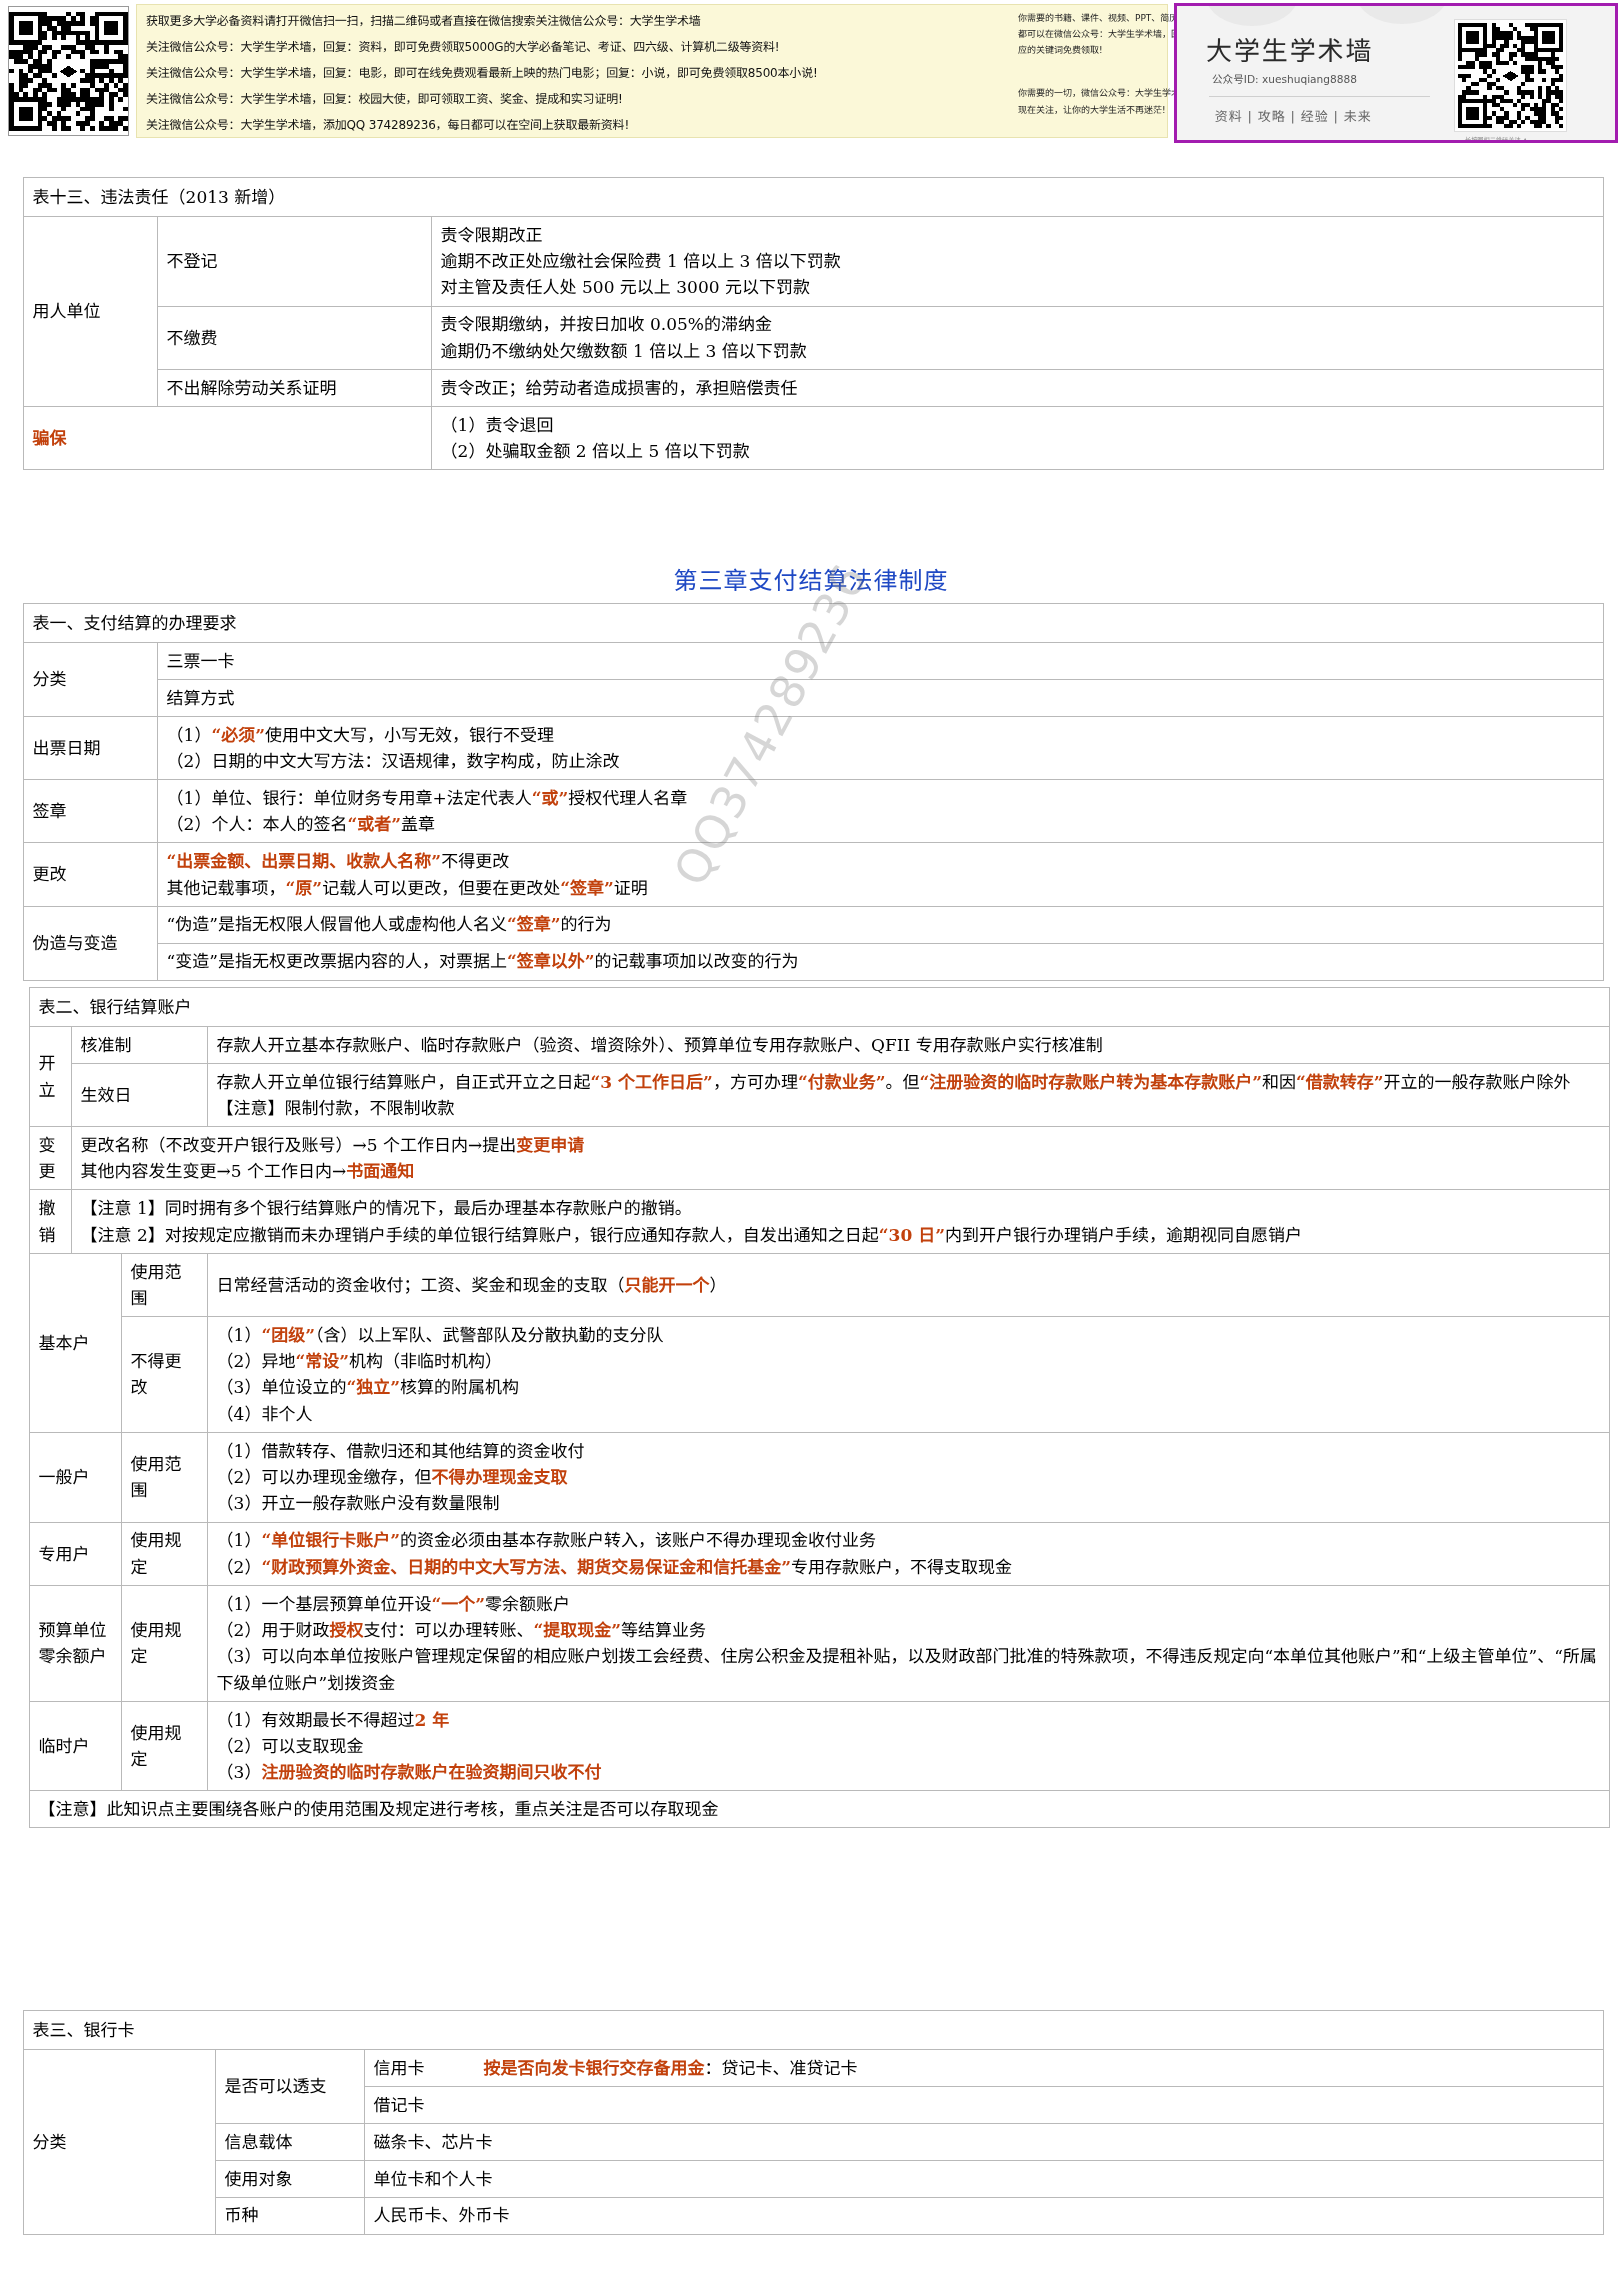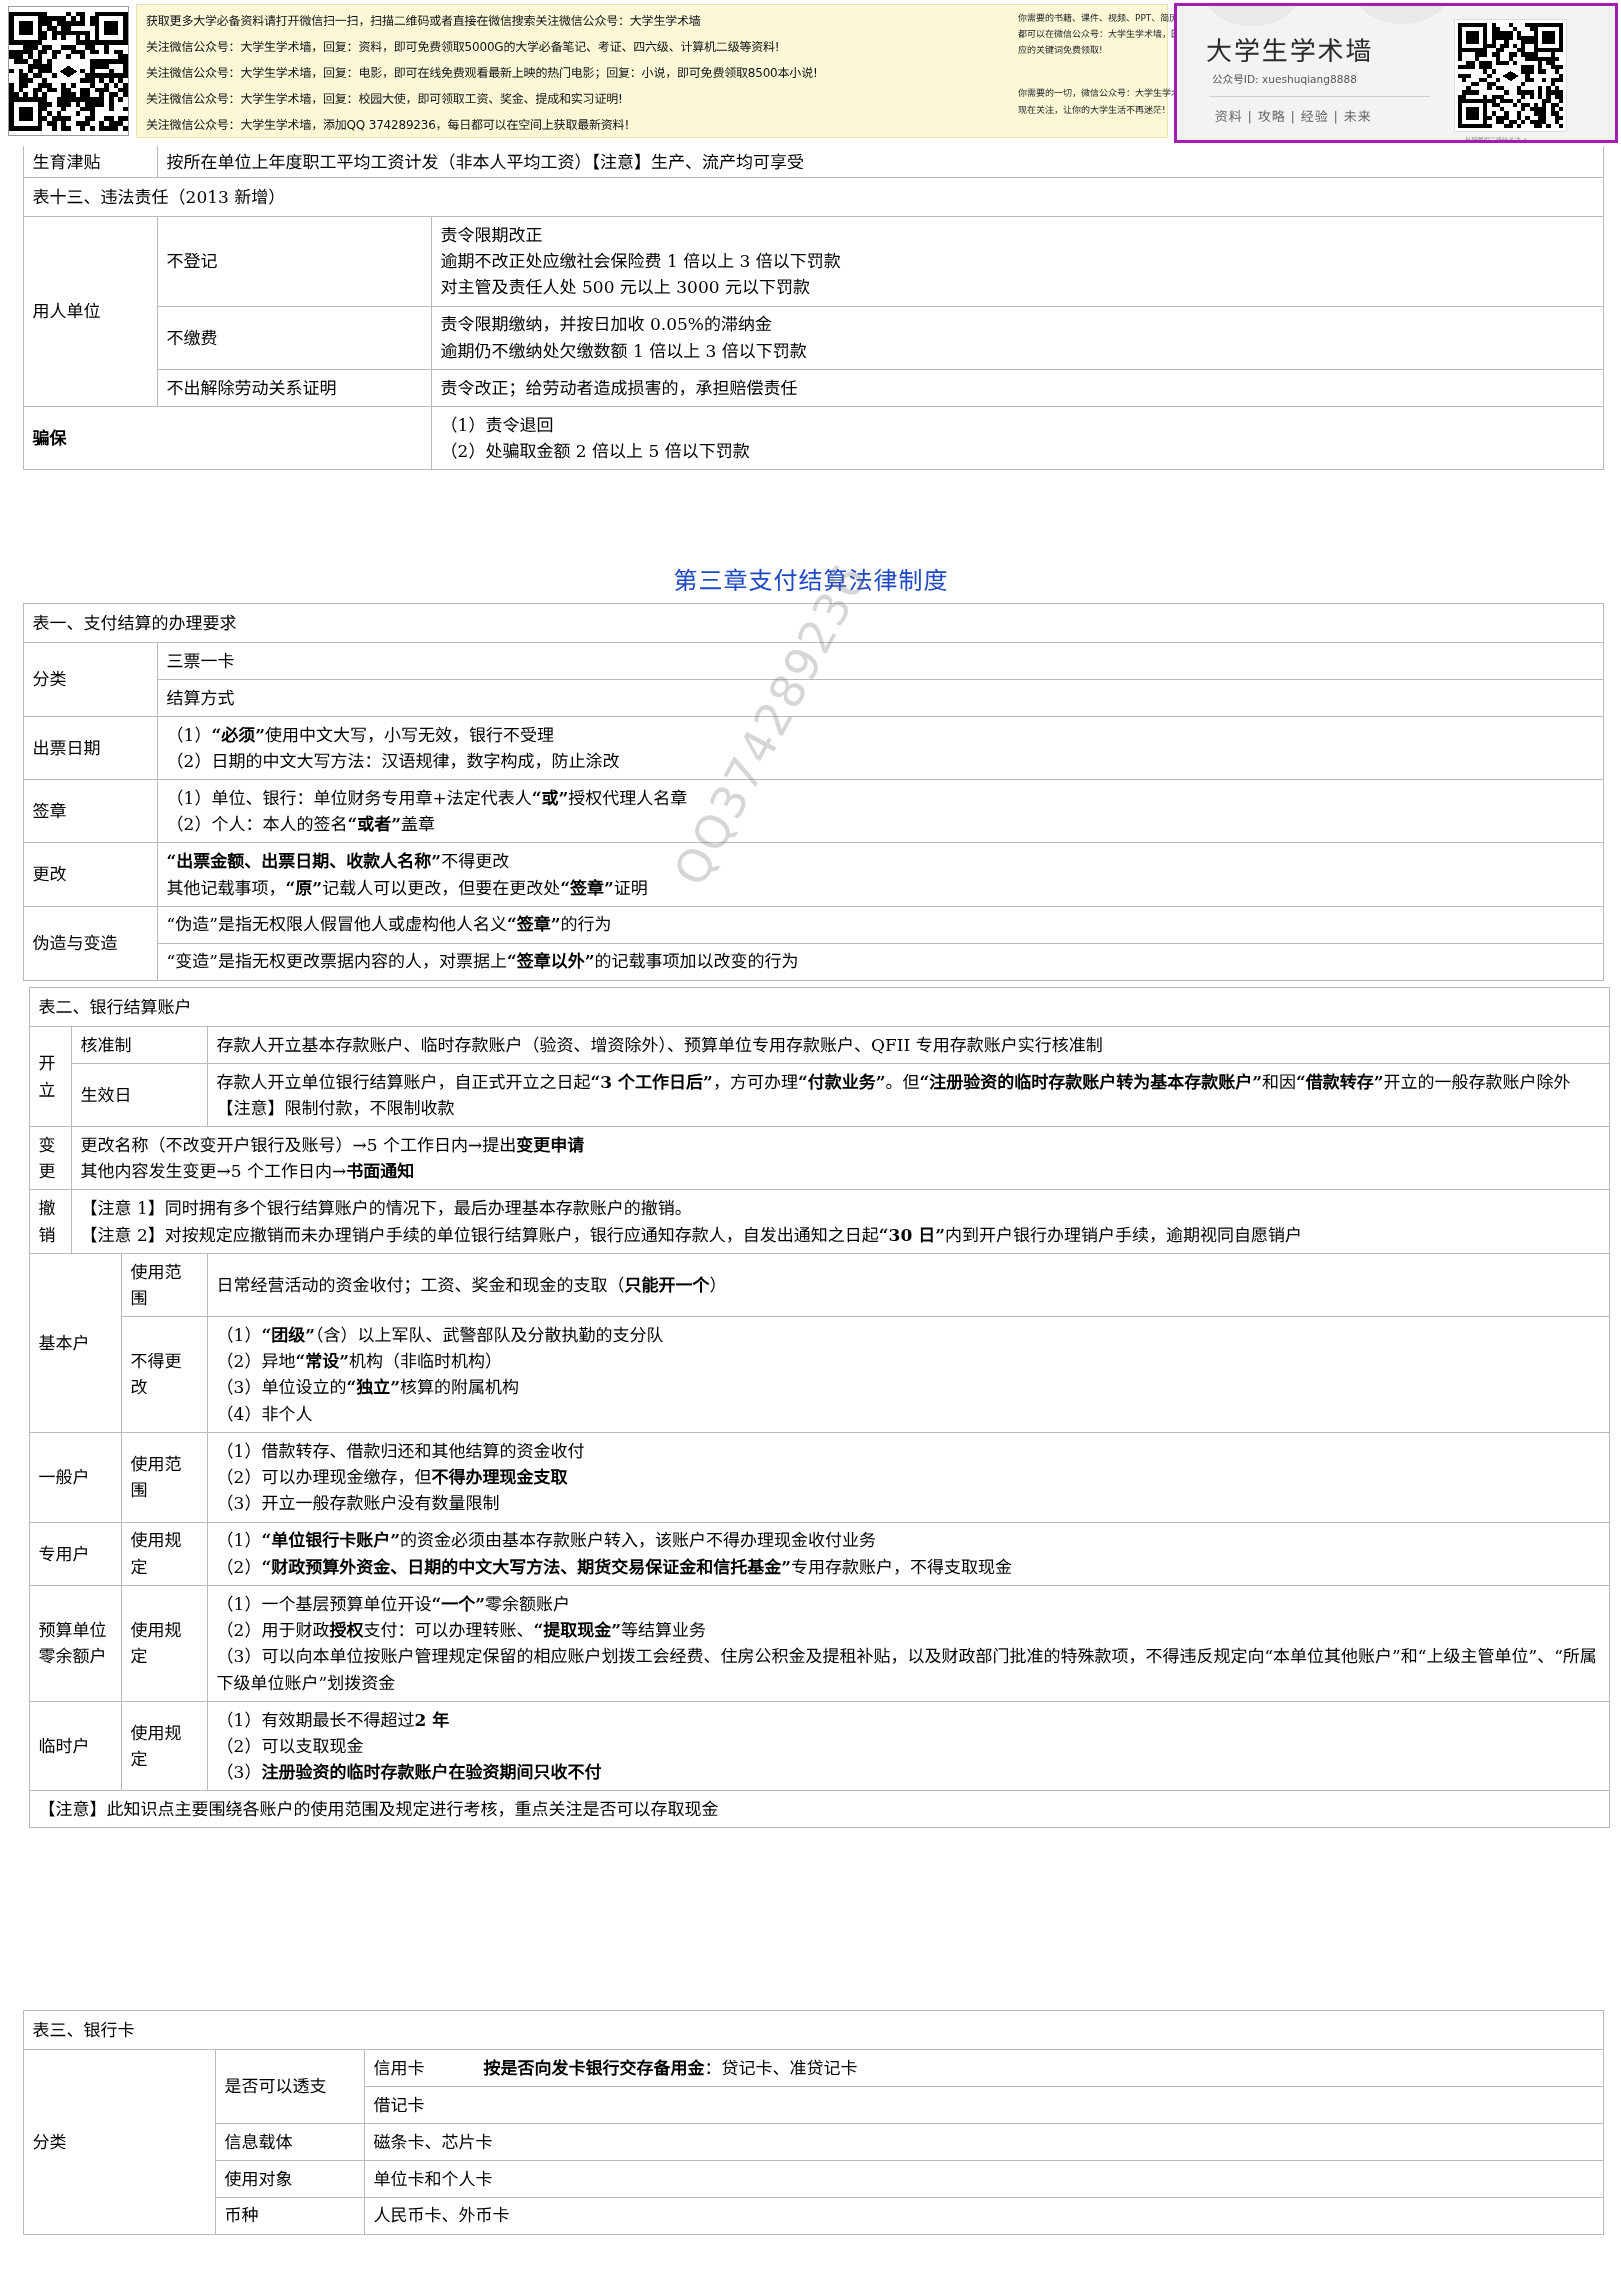--- a/index.html
+++ b/index.html
@@ -153,21 +153,21 @@
   }
   .doc-table td {
     border: 1px solid #b9b9b9;
     padding: 4.8px 8.6px;
     vertical-align: middle;
     font-size: 17px;
     line-height: 1.55;
     word-break: break-all;
   }
   .doc-table td.ctr { text-align: left; }
-  .redb { color: #000000; font-weight: bold; }
+  .redb { color: #c2410c; font-weight: bold; }
   .sec-title td {
     font-size: 17px;
     padding: 5.8px 8.6px;
   }
 
   .tbl-a { position: absolute; left: 23px; top: 106px; width: 1581px; }
   .tbl-b { position: absolute; left: 23px; top: 177px; width: 1581px; }
   .chapter {
     position: absolute;
     left: 0; top: 561px;
@@ -212,24 +212,20 @@
       </colgroup>
     <tbody>
       <tr>
         <td class="ctr">待遇</td>
         <td>
           <span>职工</span><span class="redb">“未就业”</span><span>配偶</span>
         </td>
         <td>
           <span>享受</span><span class="redb">“生育保险医疗费用”</span><span>待遇（无生育津贴）</span>
         </td>
-      </tr>
-      <tr>
-        <td class="ctr">生育津贴</td>
-        <td colspan="2">按所在单位上年度职工平均工资计发（非本人平均工资）【注意】生产、流产均可享受</td>
       </tr>
     </tbody>
   </table>
 
   <table class="doc-table tbl-b">
     <colgroup>
         <col style="width:134px">
         <col style="width:274px">
         <col>
       </colgroup>

